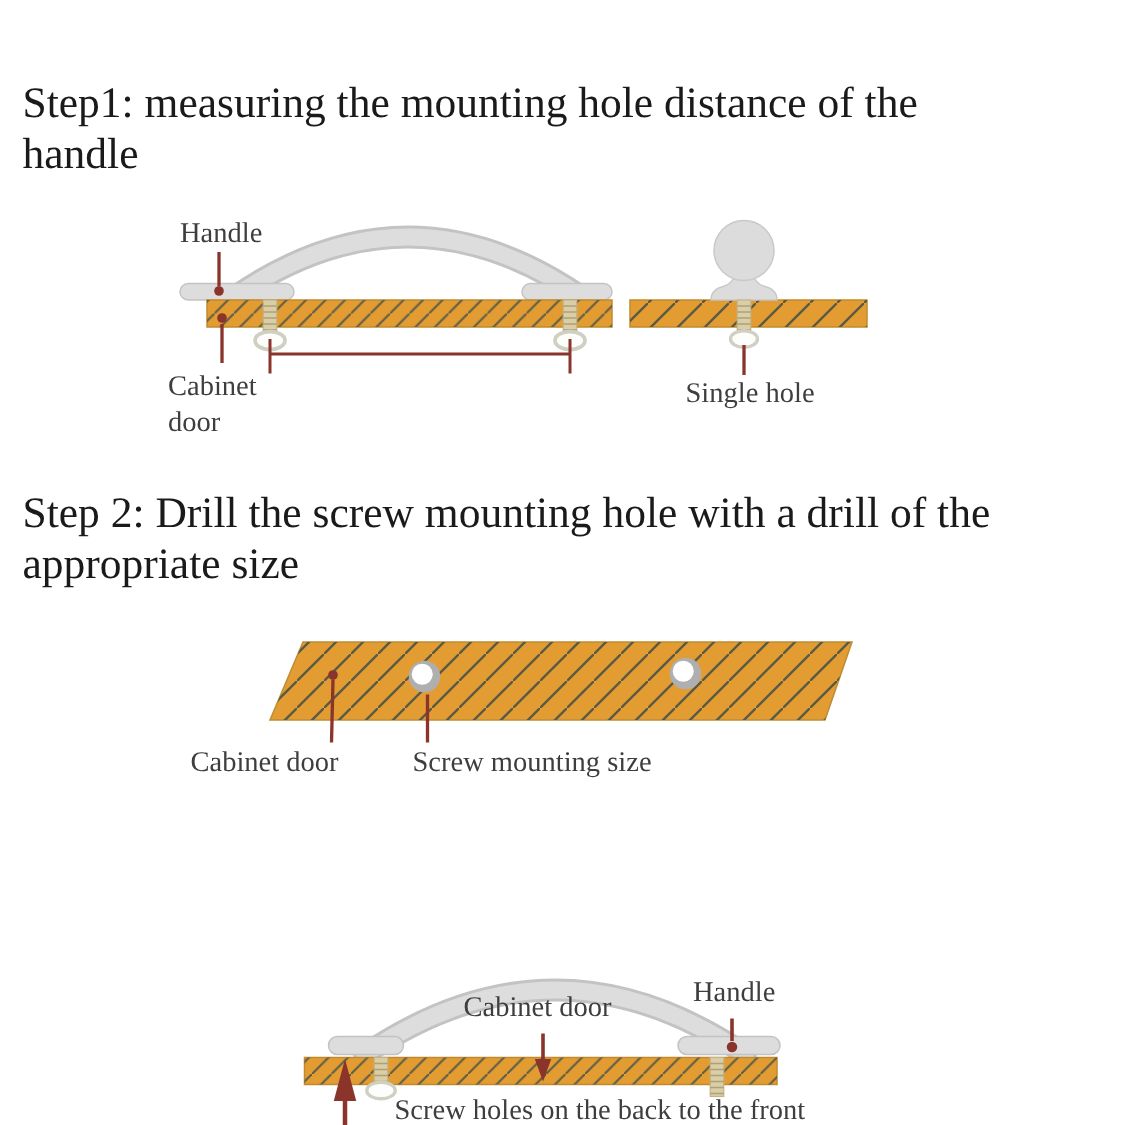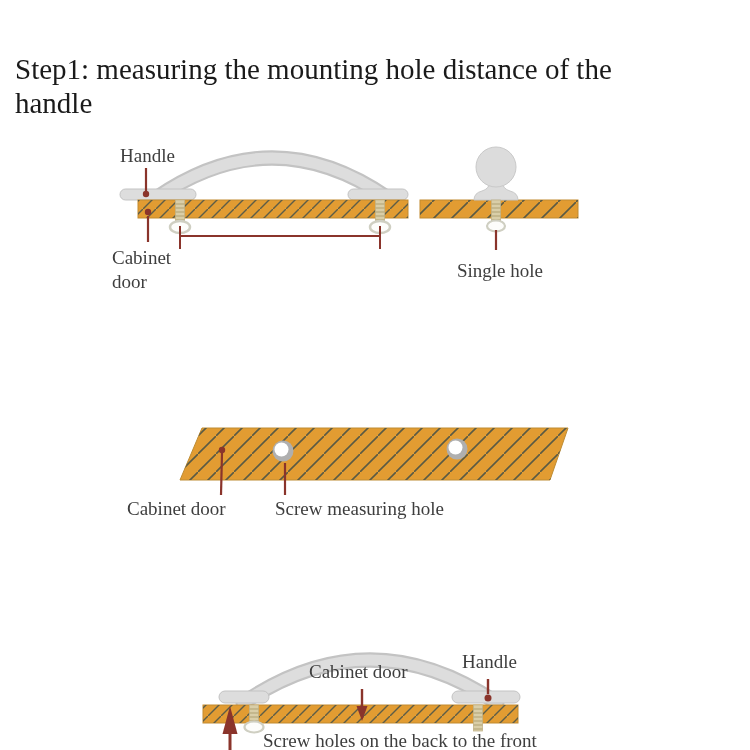--- a/index.html
+++ b/index.html
@@ -30,20 +30,22 @@
     position:absolute;left:0;top:0;width:750px;height:750px;
   }
 </style>
 </head>
 <body>
 
 <div class="page">
 
   <div class="step-title" style="left:15px;top:12px;">Step1: measuring the mounting hole distance of the
 handle</div>
+  <div class="step-title" style="left:15px;top:285px;">Step 2: Drill the screw mounting hole with a drill of the
+appropriate size</div>
 
   <svg class="diagram-canvas" viewBox="0 0 750 750">
     <defs>
       <pattern id="hatchA" width="13" height="13" patternUnits="userSpaceOnUse">
         <line x1="0" y1="13" x2="13" y2="0" stroke="#5D5D47" stroke-width="1.4"></line>
       </pattern>
       <pattern id="hatchB" width="18" height="18" patternUnits="userSpaceOnUse">
         <line x1="0" y1="18" x2="18" y2="0" stroke="#5A5A44" stroke-width="1.6"></line>
       </pattern>
     </defs>
@@ -153,22 +155,22 @@
           <polygon points="362,681 356.5,666 367.5,666" stroke="none"></polygon>
         </g>
         <line x1="488" y1="639" x2="488" y2="654" stroke-width="2.4"></line>
         <circle cx="488" cy="658" r="3.5" stroke="none"></circle>
       </g>
     </g>
   </svg>
 
   <div class="dlabel" style="left:120px;top:104px;">Handle</div>
   <div class="dlabel wrap" style="left:112px;top:206px;width:88px;">Cabinet door</div>
-  <div class="dlabel" style="left:457px;top:219px;">Single hole</div>
+  <div class="dlabel" style="left:457px;top:211px;">Single hole</div>
 
   <div class="dlabel" style="left:127px;top:457px;">Cabinet door</div>
-  <div class="dlabel" style="left:275px;top:457px;">Screw measuring hole</div>
+  <div class="dlabel" style="left:275px;top:457px;">Screw mounting size</div>
 
   <div class="dlabel" style="left:309px;top:620px;">Cabinet door</div>
   <div class="dlabel" style="left:462px;top:610px;">Handle</div>
   <div class="dlabel" style="left:263px;top:689px;text-align:center;">Screw holes on the back to the front</div>
 
 </div>
 
 </body></html>

